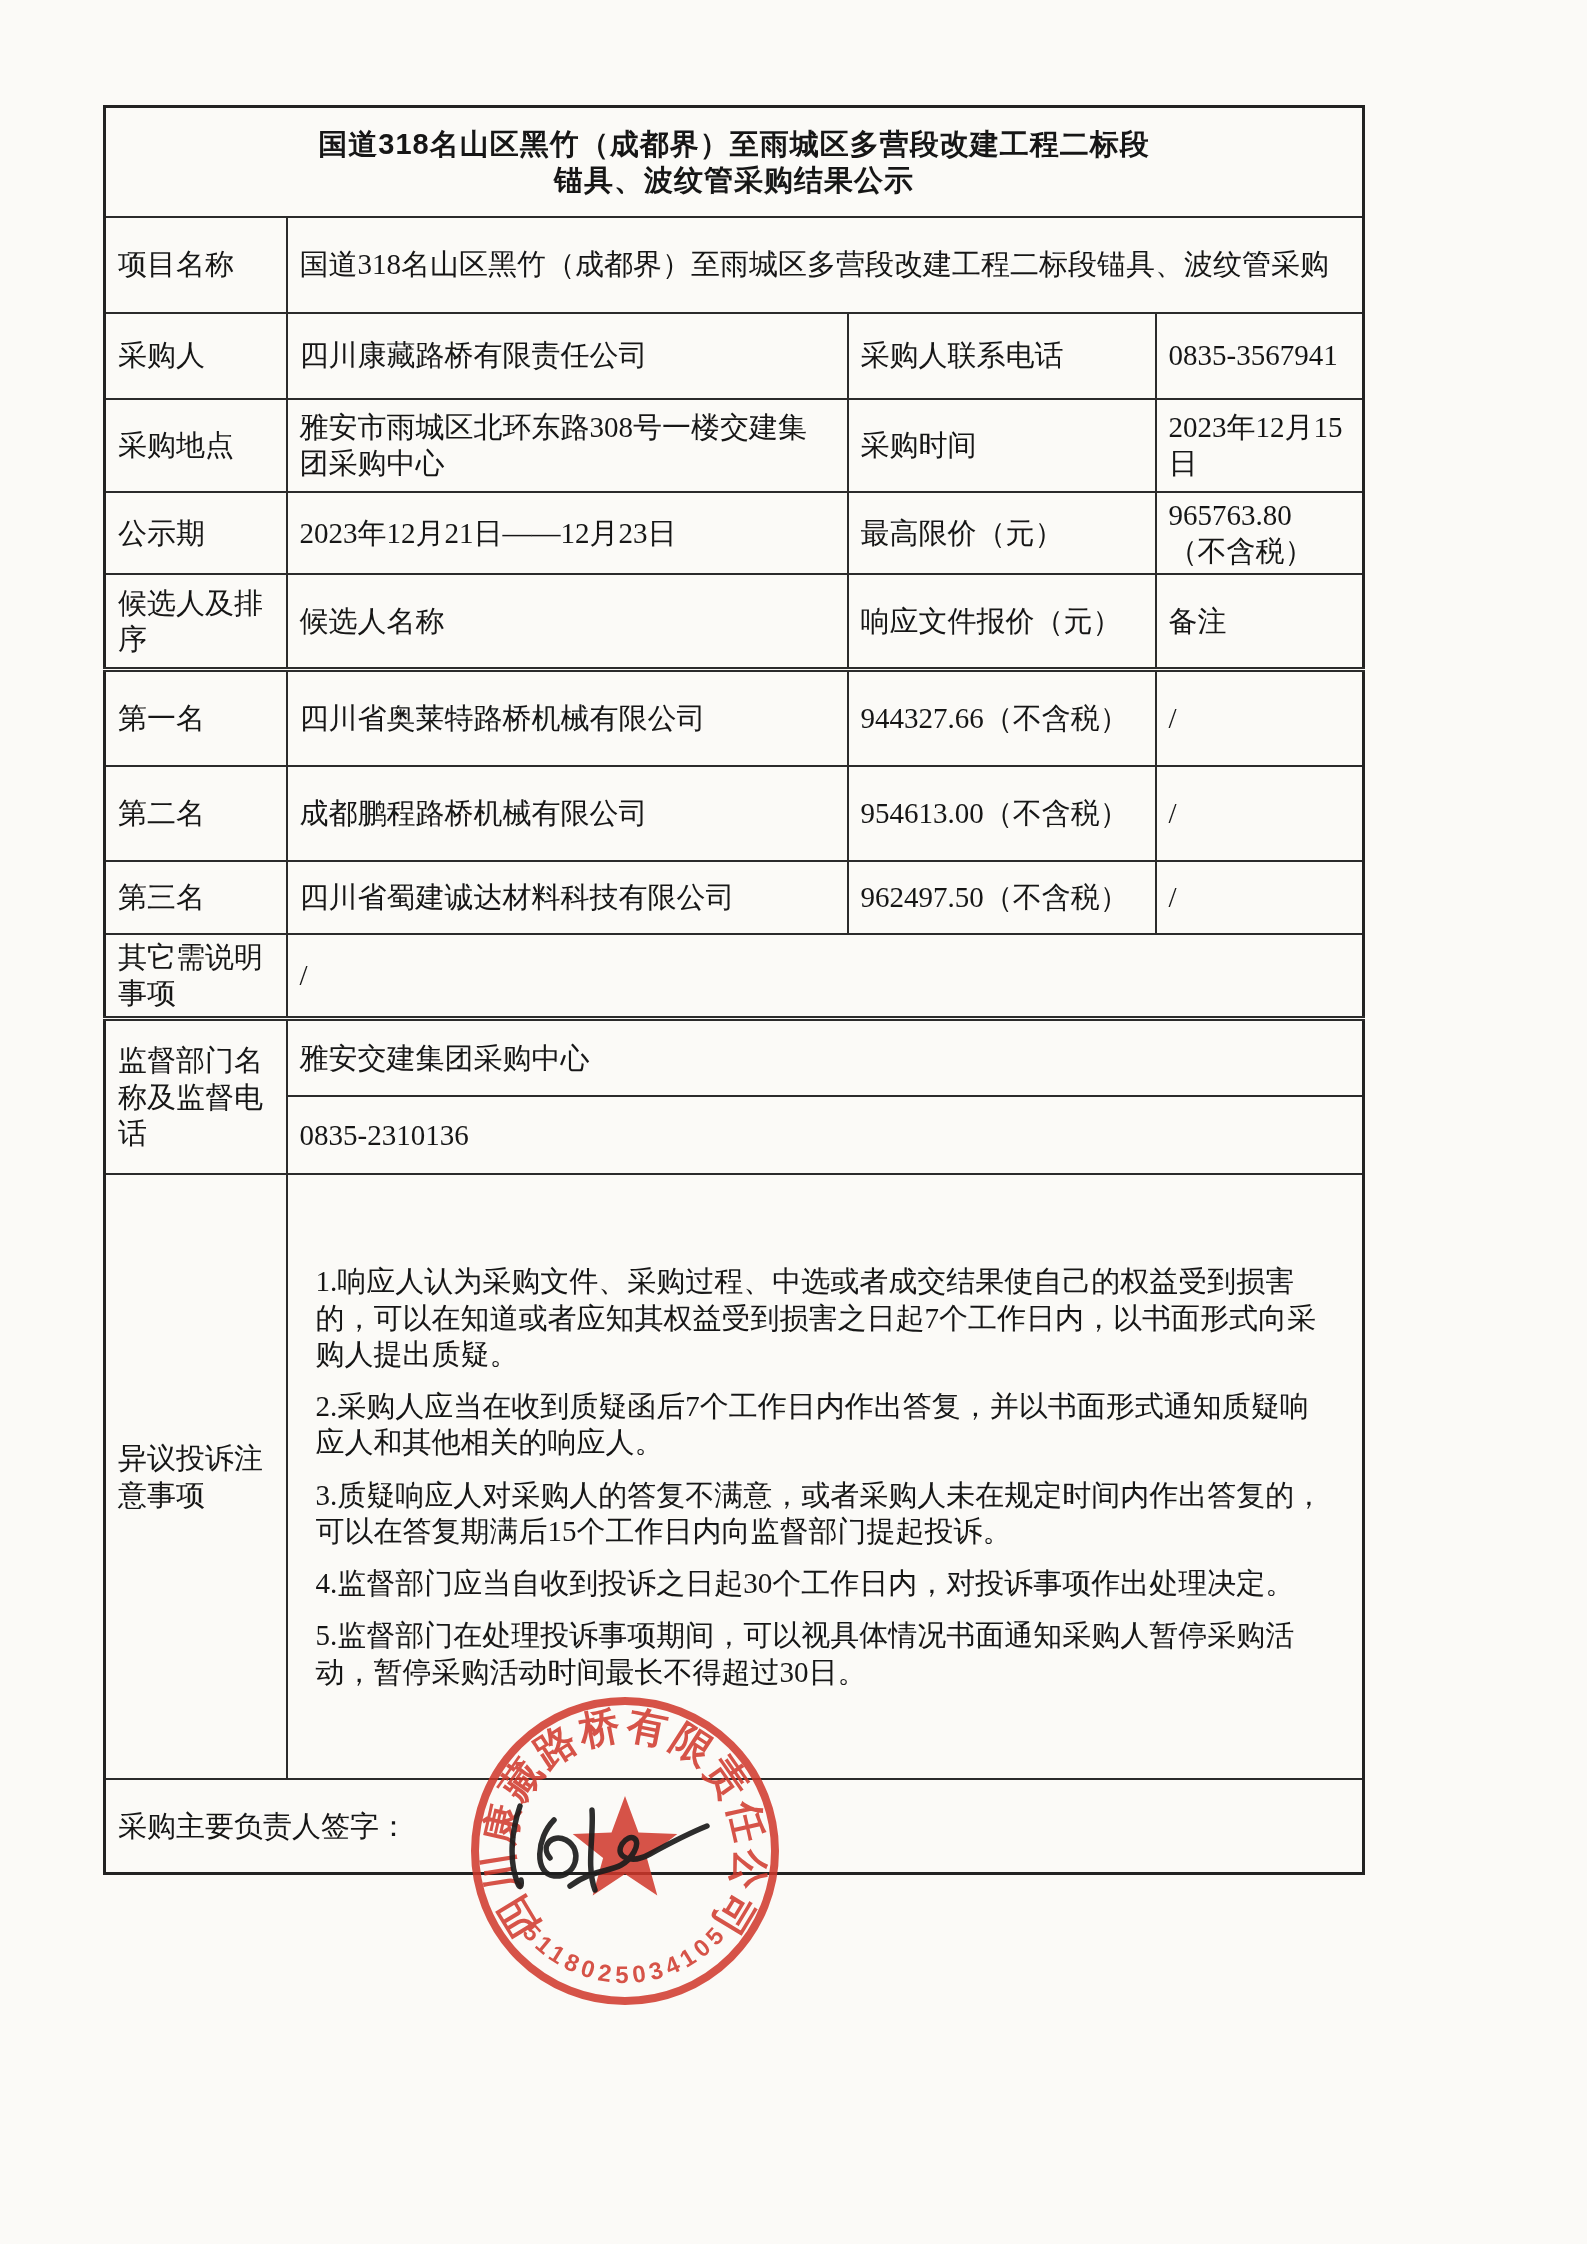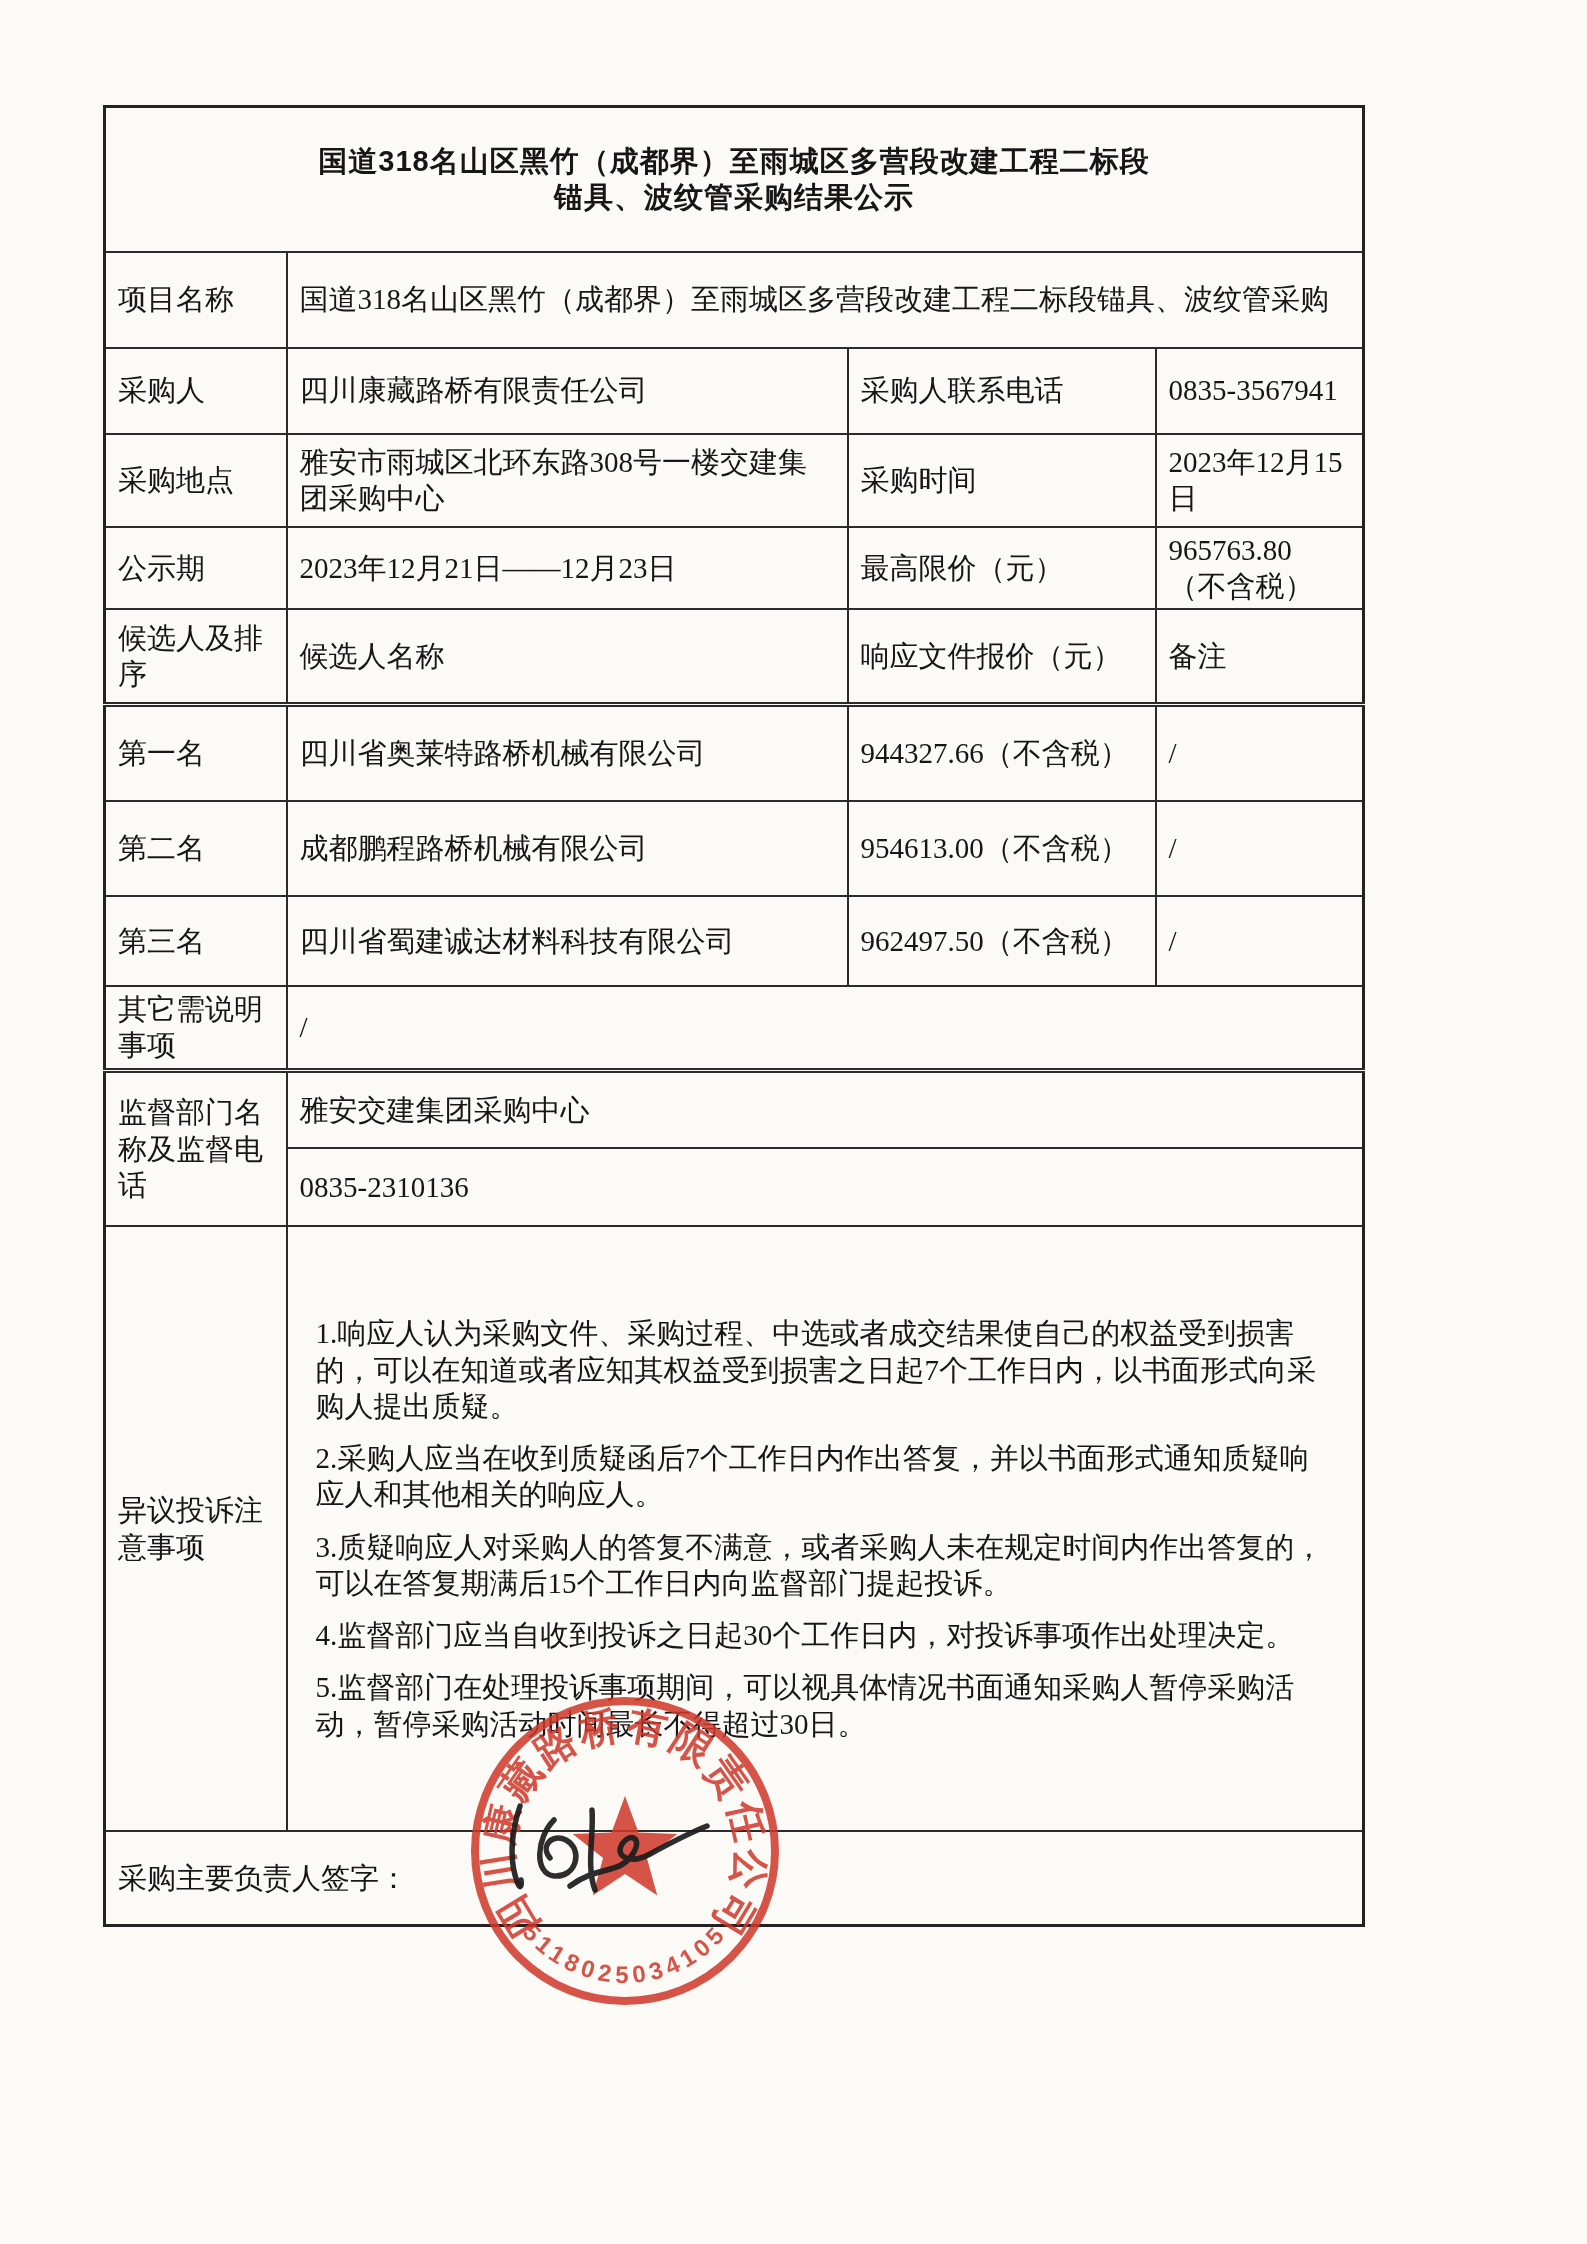--- a/index.html
+++ b/index.html
@@ -61,21 +61,21 @@
 
 <table class="doc-table">
   <colgroup>
     <col style="width:182px">
       <col style="width:561px">
       <col style="width:308px">
       <col style="width:208px">
   </colgroup>
 
   <tbody>
-      <tr style="height:145px">
+      <tr style="height:110px">
     <td colspan="4" class="title-cell">
       <div>国道318名山区黑竹（成都界）至雨城区多营段改建工程二标段</div>
       <div>锚具、波纹管采购结果公示</div>
     </td>
   </tr>
 
   <tr style="height:96px">
     <td class="label-cell">项目名称</td>
     <td colspan="3" class="left">国道318名山区黑竹（成都界）至雨城区多营段改建工程二标段锚具、波纹管采购</td>
   </tr>
@@ -118,21 +118,21 @@
     <td class="center">/</td>
   </tr>
 
   <tr style="height:95px">
     <td class="label-cell">第二名</td>
     <td class="center">成都鹏程路桥机械有限公司</td>
     <td class="center">954613.00（不含税）</td>
     <td class="center">/</td>
   </tr>
 
-  <tr style="height:90px">
+  <tr style="height:73px">
     <td class="label-cell">第三名</td>
     <td class="center">四川省蜀建诚达材料科技有限公司</td>
     <td class="center">962497.50（不含税）</td>
     <td class="center">/</td>
   </tr>
 
   <tr style="height:77px">
     <td class="label-cell">其它需说明事项</td>
     <td colspan="3" class="center">/</td>
   </tr>

